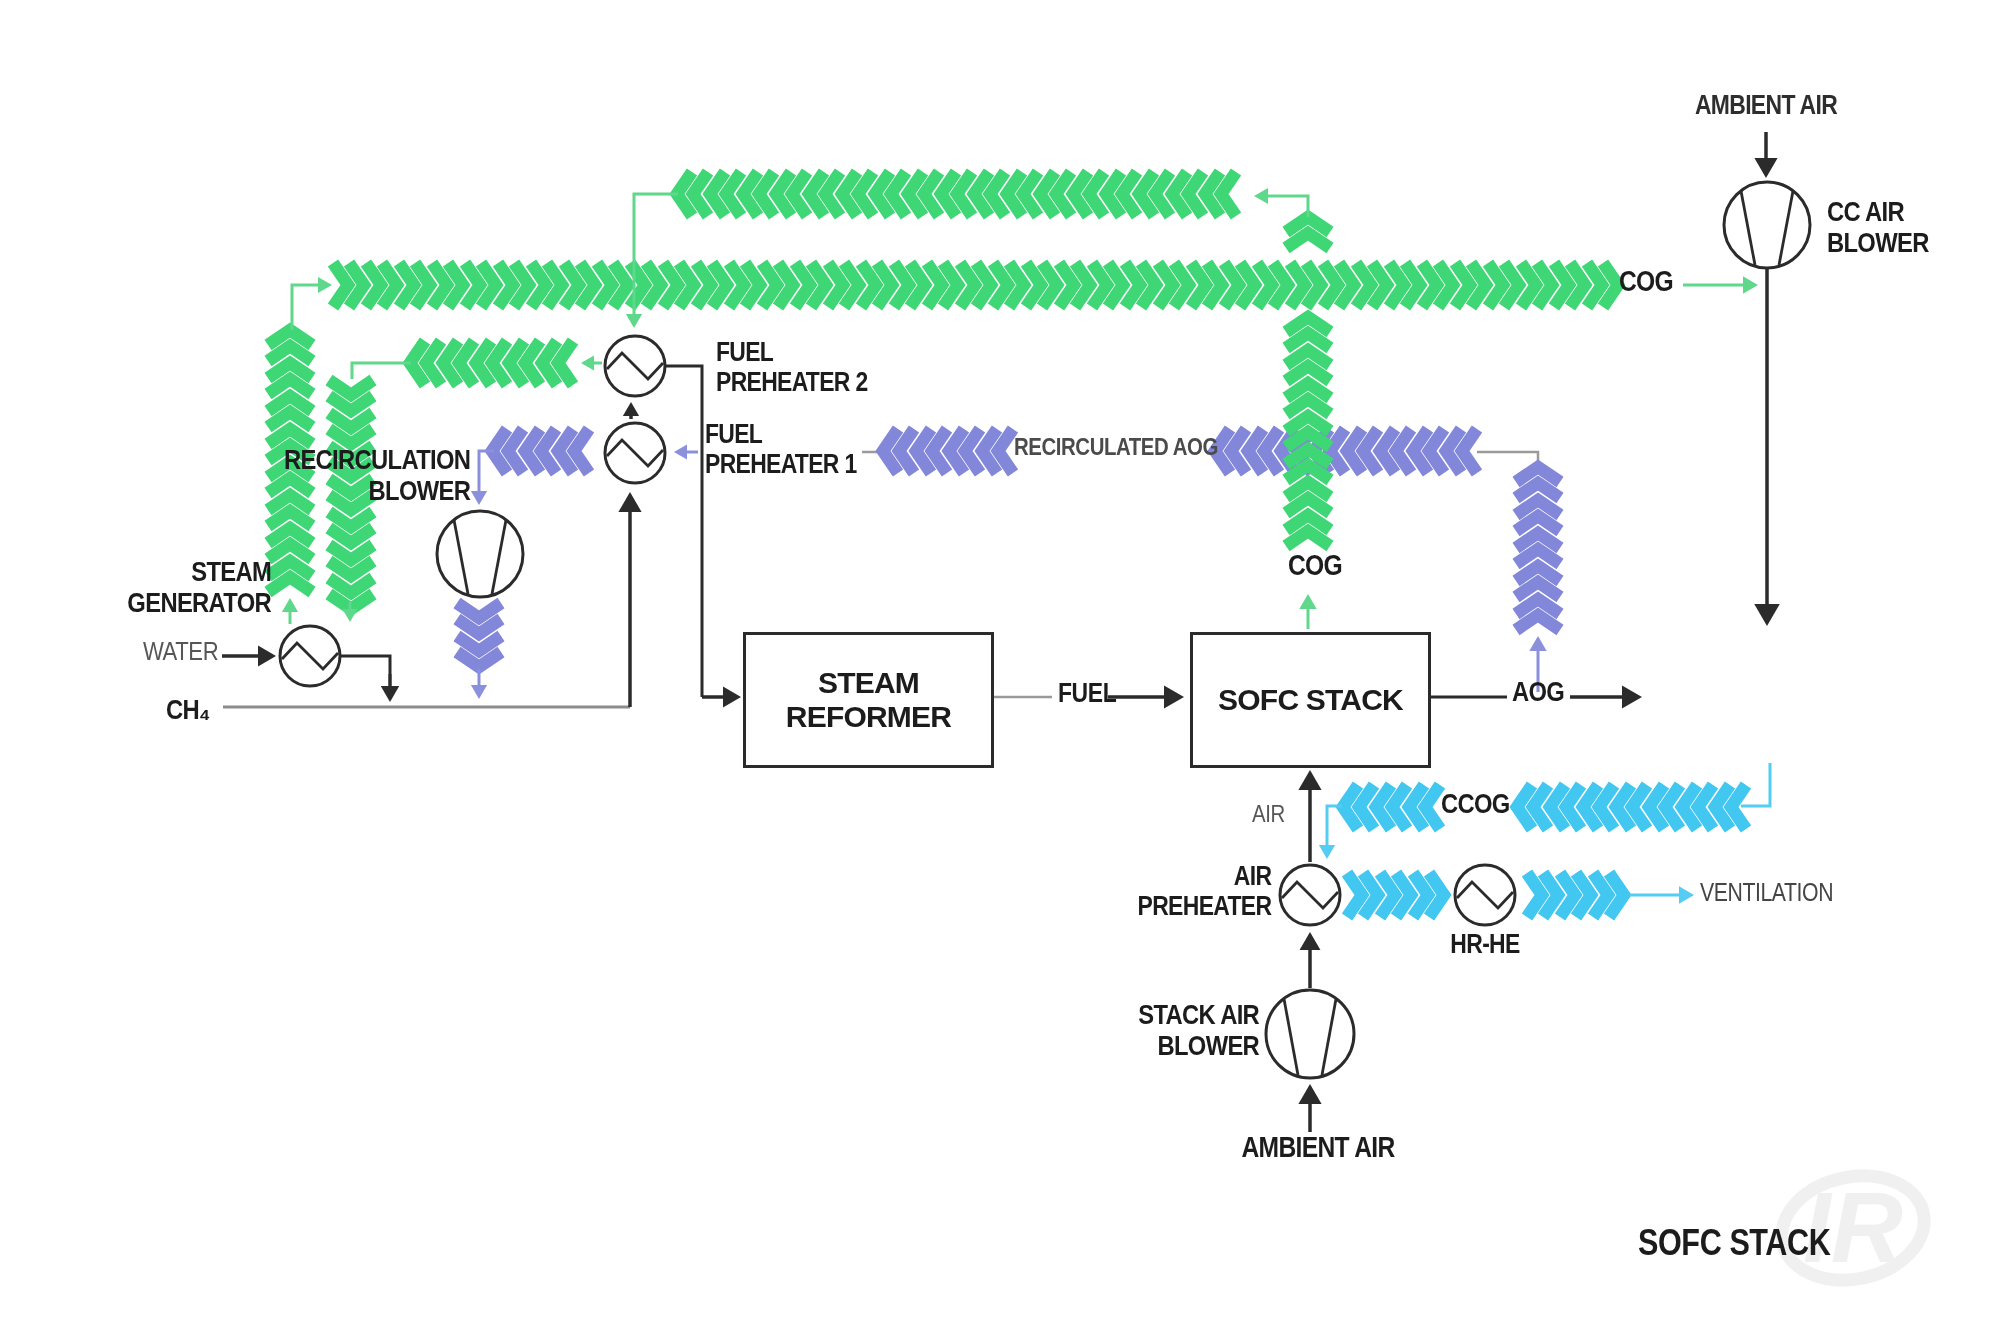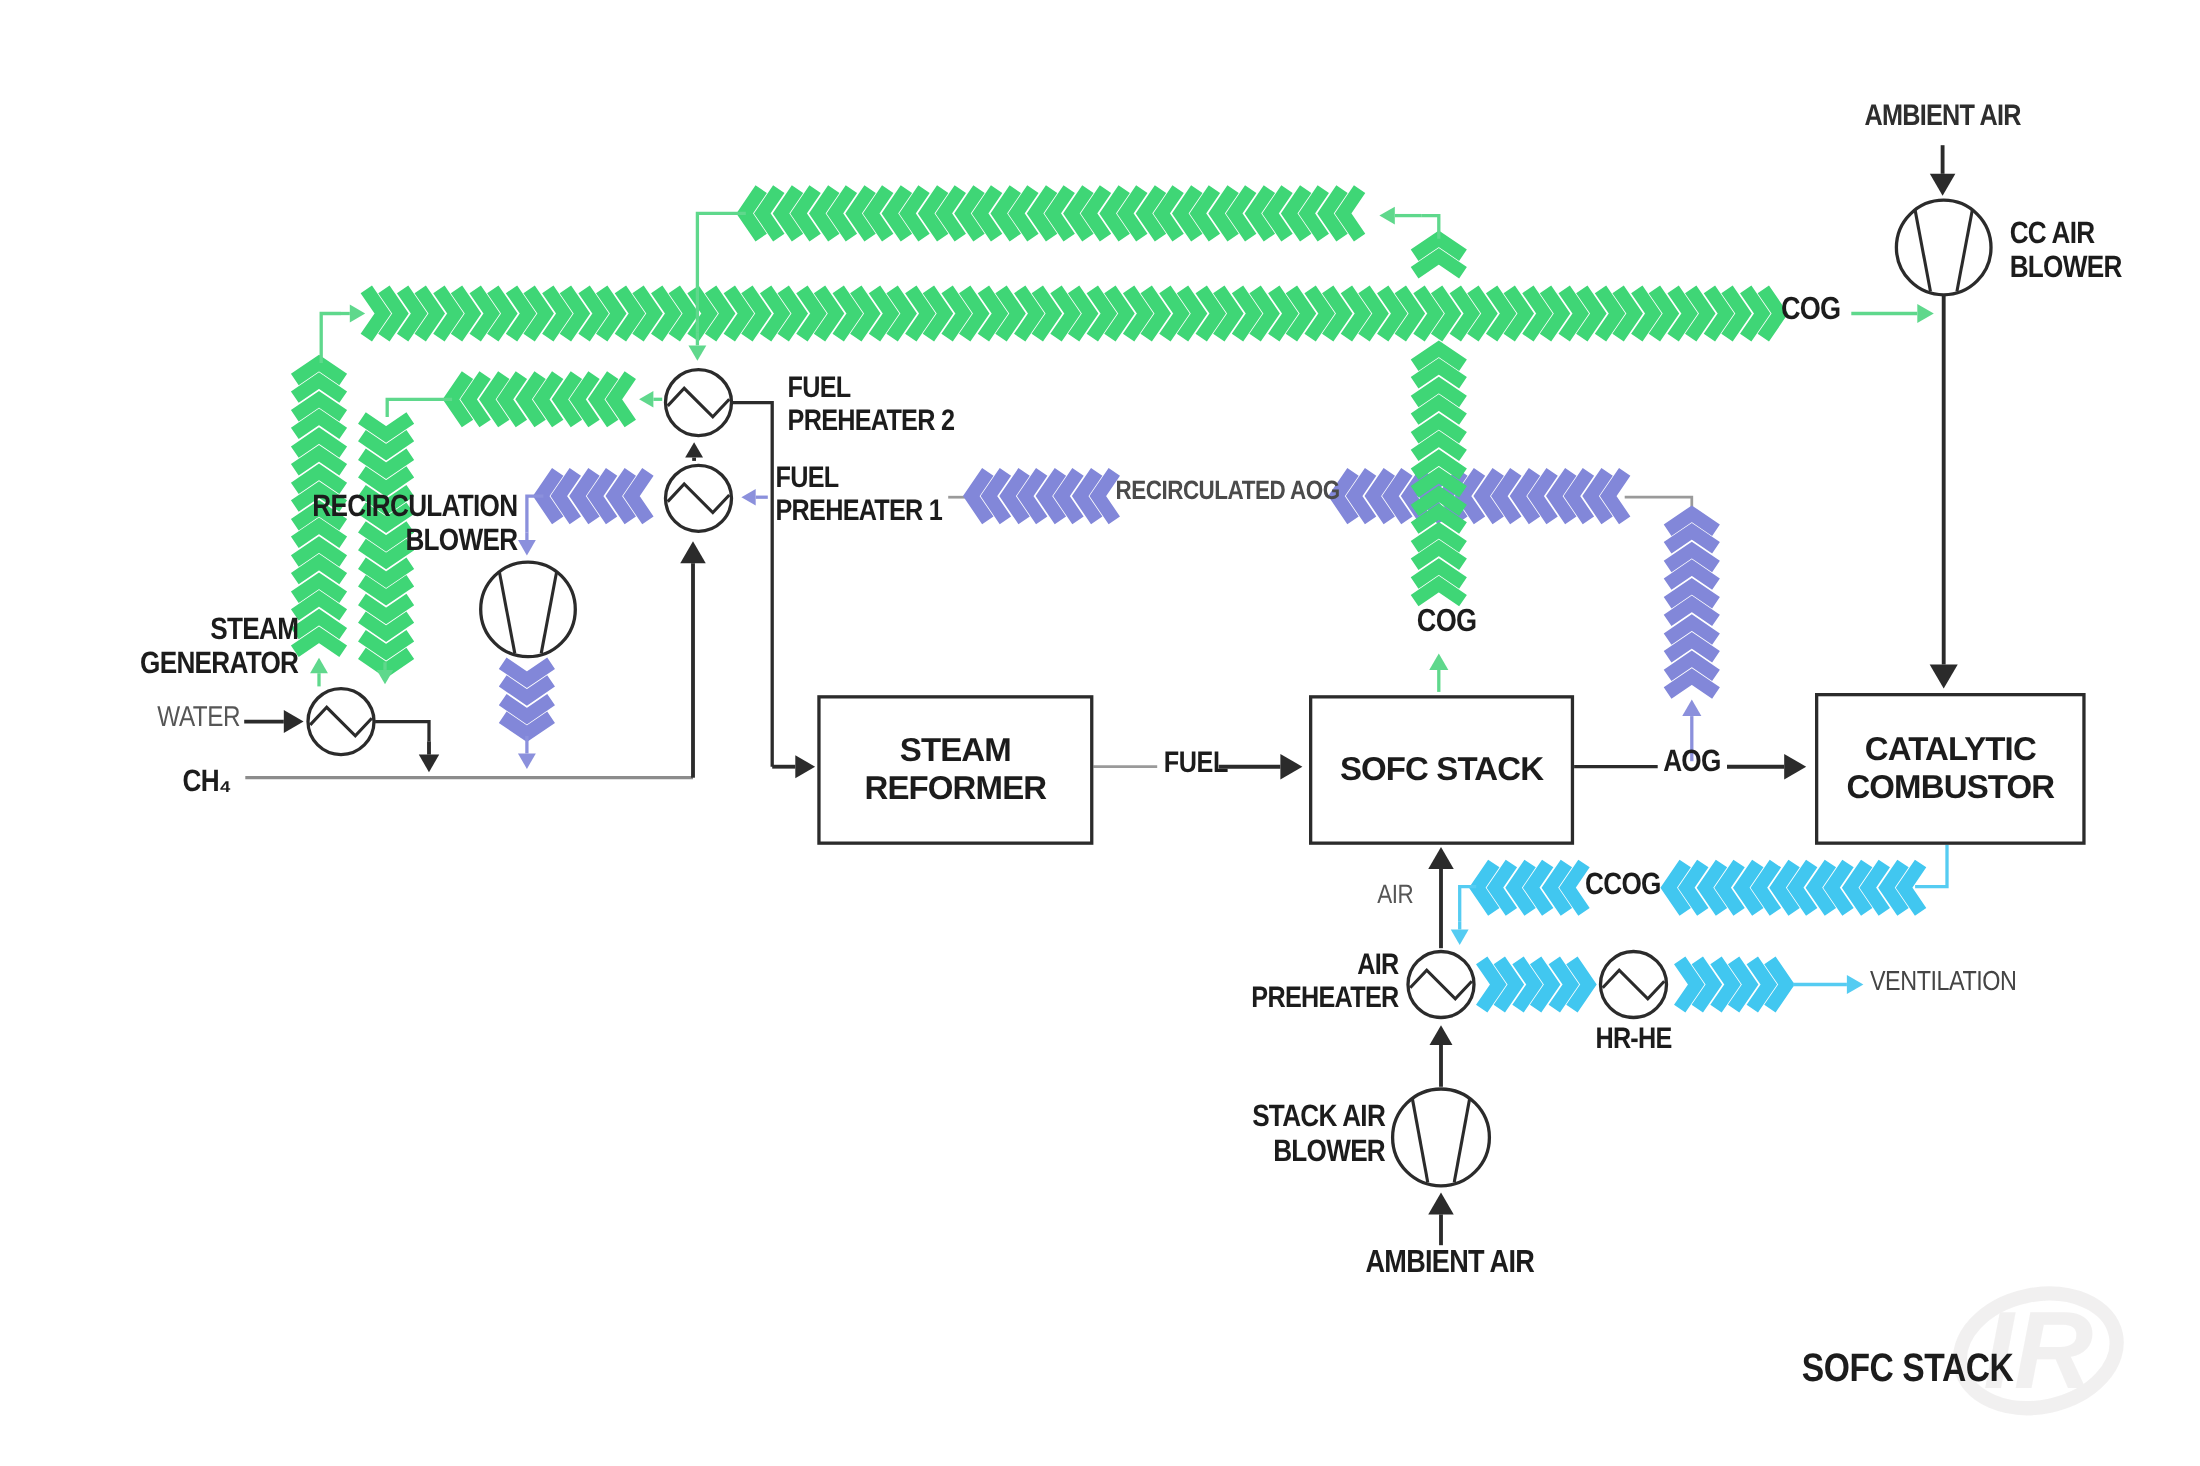--- a/index.html
+++ b/index.html
@@ -513,22 +513,20 @@
   <g class="sym">
     <circle cx="1310" cy="1034" r="44"></circle>
     <line x1="1284" y1="999" x2="1298" y2="1075"></line>
         <line x1="1336" y1="999" x2="1322" y2="1075"></line>
   </g>
 </svg>
 
 <div class="box box-reformer">STEAM
 REFORMER</div>
 <div class="box box-sofc">SOFC STACK</div>
-<div class="box box-combustor">CATALYTIC
-COMBUSTOR</div>
 
 <div class="lbl c lbl-ambient-air-top">AMBIENT AIR</div>
 <div class="lbl lbl-cc-air-blower">CC AIR
 BLOWER</div>
 <div class="lbl lbl-cog-right">COG</div>
 <div class="lbl lbl-fp2">FUEL
 PREHEATER 2</div>
 <div class="lbl lbl-fp1">FUEL
 PREHEATER 1</div>
 <div class="lbl c lbl-recirculated-aog">RECIRCULATED AOG</div>

